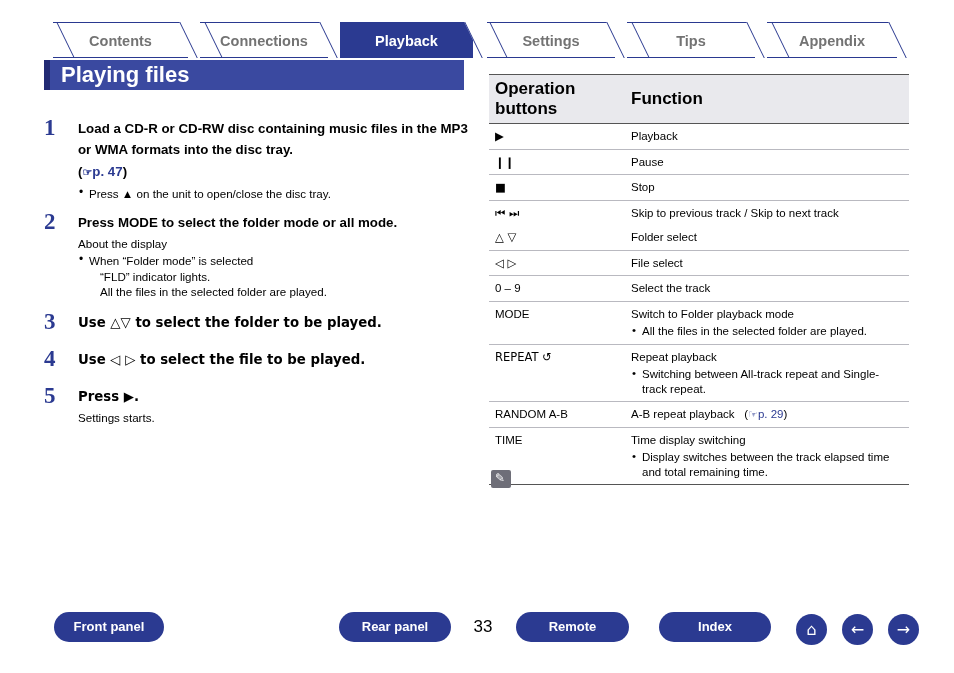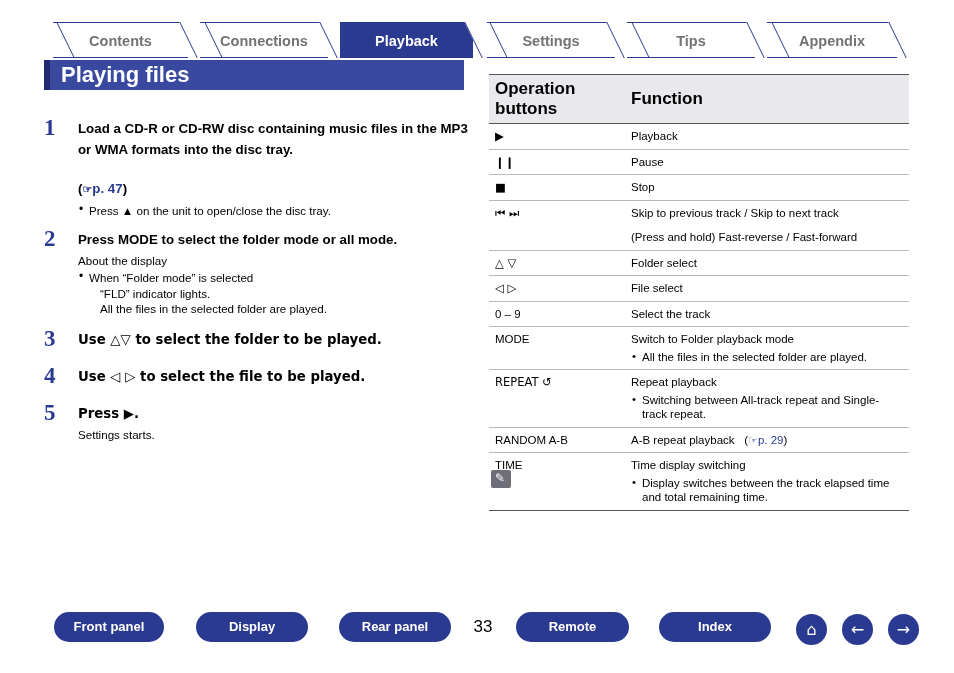--- a/index.html
+++ b/index.html
@@ -301,21 +301,21 @@
   <div class="tabend-r" style="left:897px;"></div>
 </div>
 
 <div id="section-title">Playing files</div>
 
 <div id="steps">
 
   <div class="step" style="margin-bottom:10px;">
     <div class="stepnum">1</div>
     <div class="stephead">Load a CD-R or CD-RW disc containing music files in the MP3 or WMA formats into the disc tray.</div>
-    <div class="stephead" style="margin-top:18px;">
+    <div class="stephead" style="margin-top:1px;">
       <span>(</span><span class="lnkicon">☞</span><span class="link">p. 47</span><span>)</span>
     </div>
     <div class="stepbody">
       <div class="bullet">Press ▲ on the unit to open/close the disc tray.</div>
     </div>
   </div>
 
   <div class="step" style="margin-bottom:12px;">
     <div class="stepnum">2</div>
     <div class="stephead">Press MODE to select the folder mode or all mode.</div>
@@ -365,24 +365,20 @@
     </tr>
     <tr>
       <td class="col-btn glyph">■</td>
       <td>Stop</td>
     </tr>
     <tr class="noline">
       <td class="col-btn glyph" style="padding-top:5px;">⏮ ⏭</td>
       <td style="padding-top:5px;">Skip to previous track / Skip to next track</td>
     </tr>
     <tr>
-      <td class="col-btn"></td>
-      <td>(Press and hold) Fast-reverse / Fast-forward</td>
-    </tr>
-    <tr>
       <td class="col-btn glyph">△ ▽</td>
       <td>Folder select</td>
     </tr>
     <tr>
       <td class="col-btn glyph">◁ ▷</td>
       <td>File select</td>
     </tr>
     <tr>
       <td class="col-btn">0 – 9</td>
       <td>Select the track</td>
@@ -419,23 +415,20 @@
 </table>
 
 <div id="note">
   <div id="noteicon"></div>
 </div>
 
 <div id="footer">
   <div class="fbtn" style="left:46px; width:110px;">
     <span>Front panel</span>
   </div>
-  <div class="fbtn" style="left:188px; width:112px;">
-    <span>Display</span>
-  </div>
   <div class="fbtn" style="left:331px; width:112px;">
     <span>Rear panel</span>
   </div>
   <div id="pagenum">33</div>
   <div class="fbtn" style="left:651px; width:112px;">
     <span>Index</span>
   </div>
   <div class="fbtn" style="left:508px; width:113px;">
     <span>Remote</span>
   </div>

